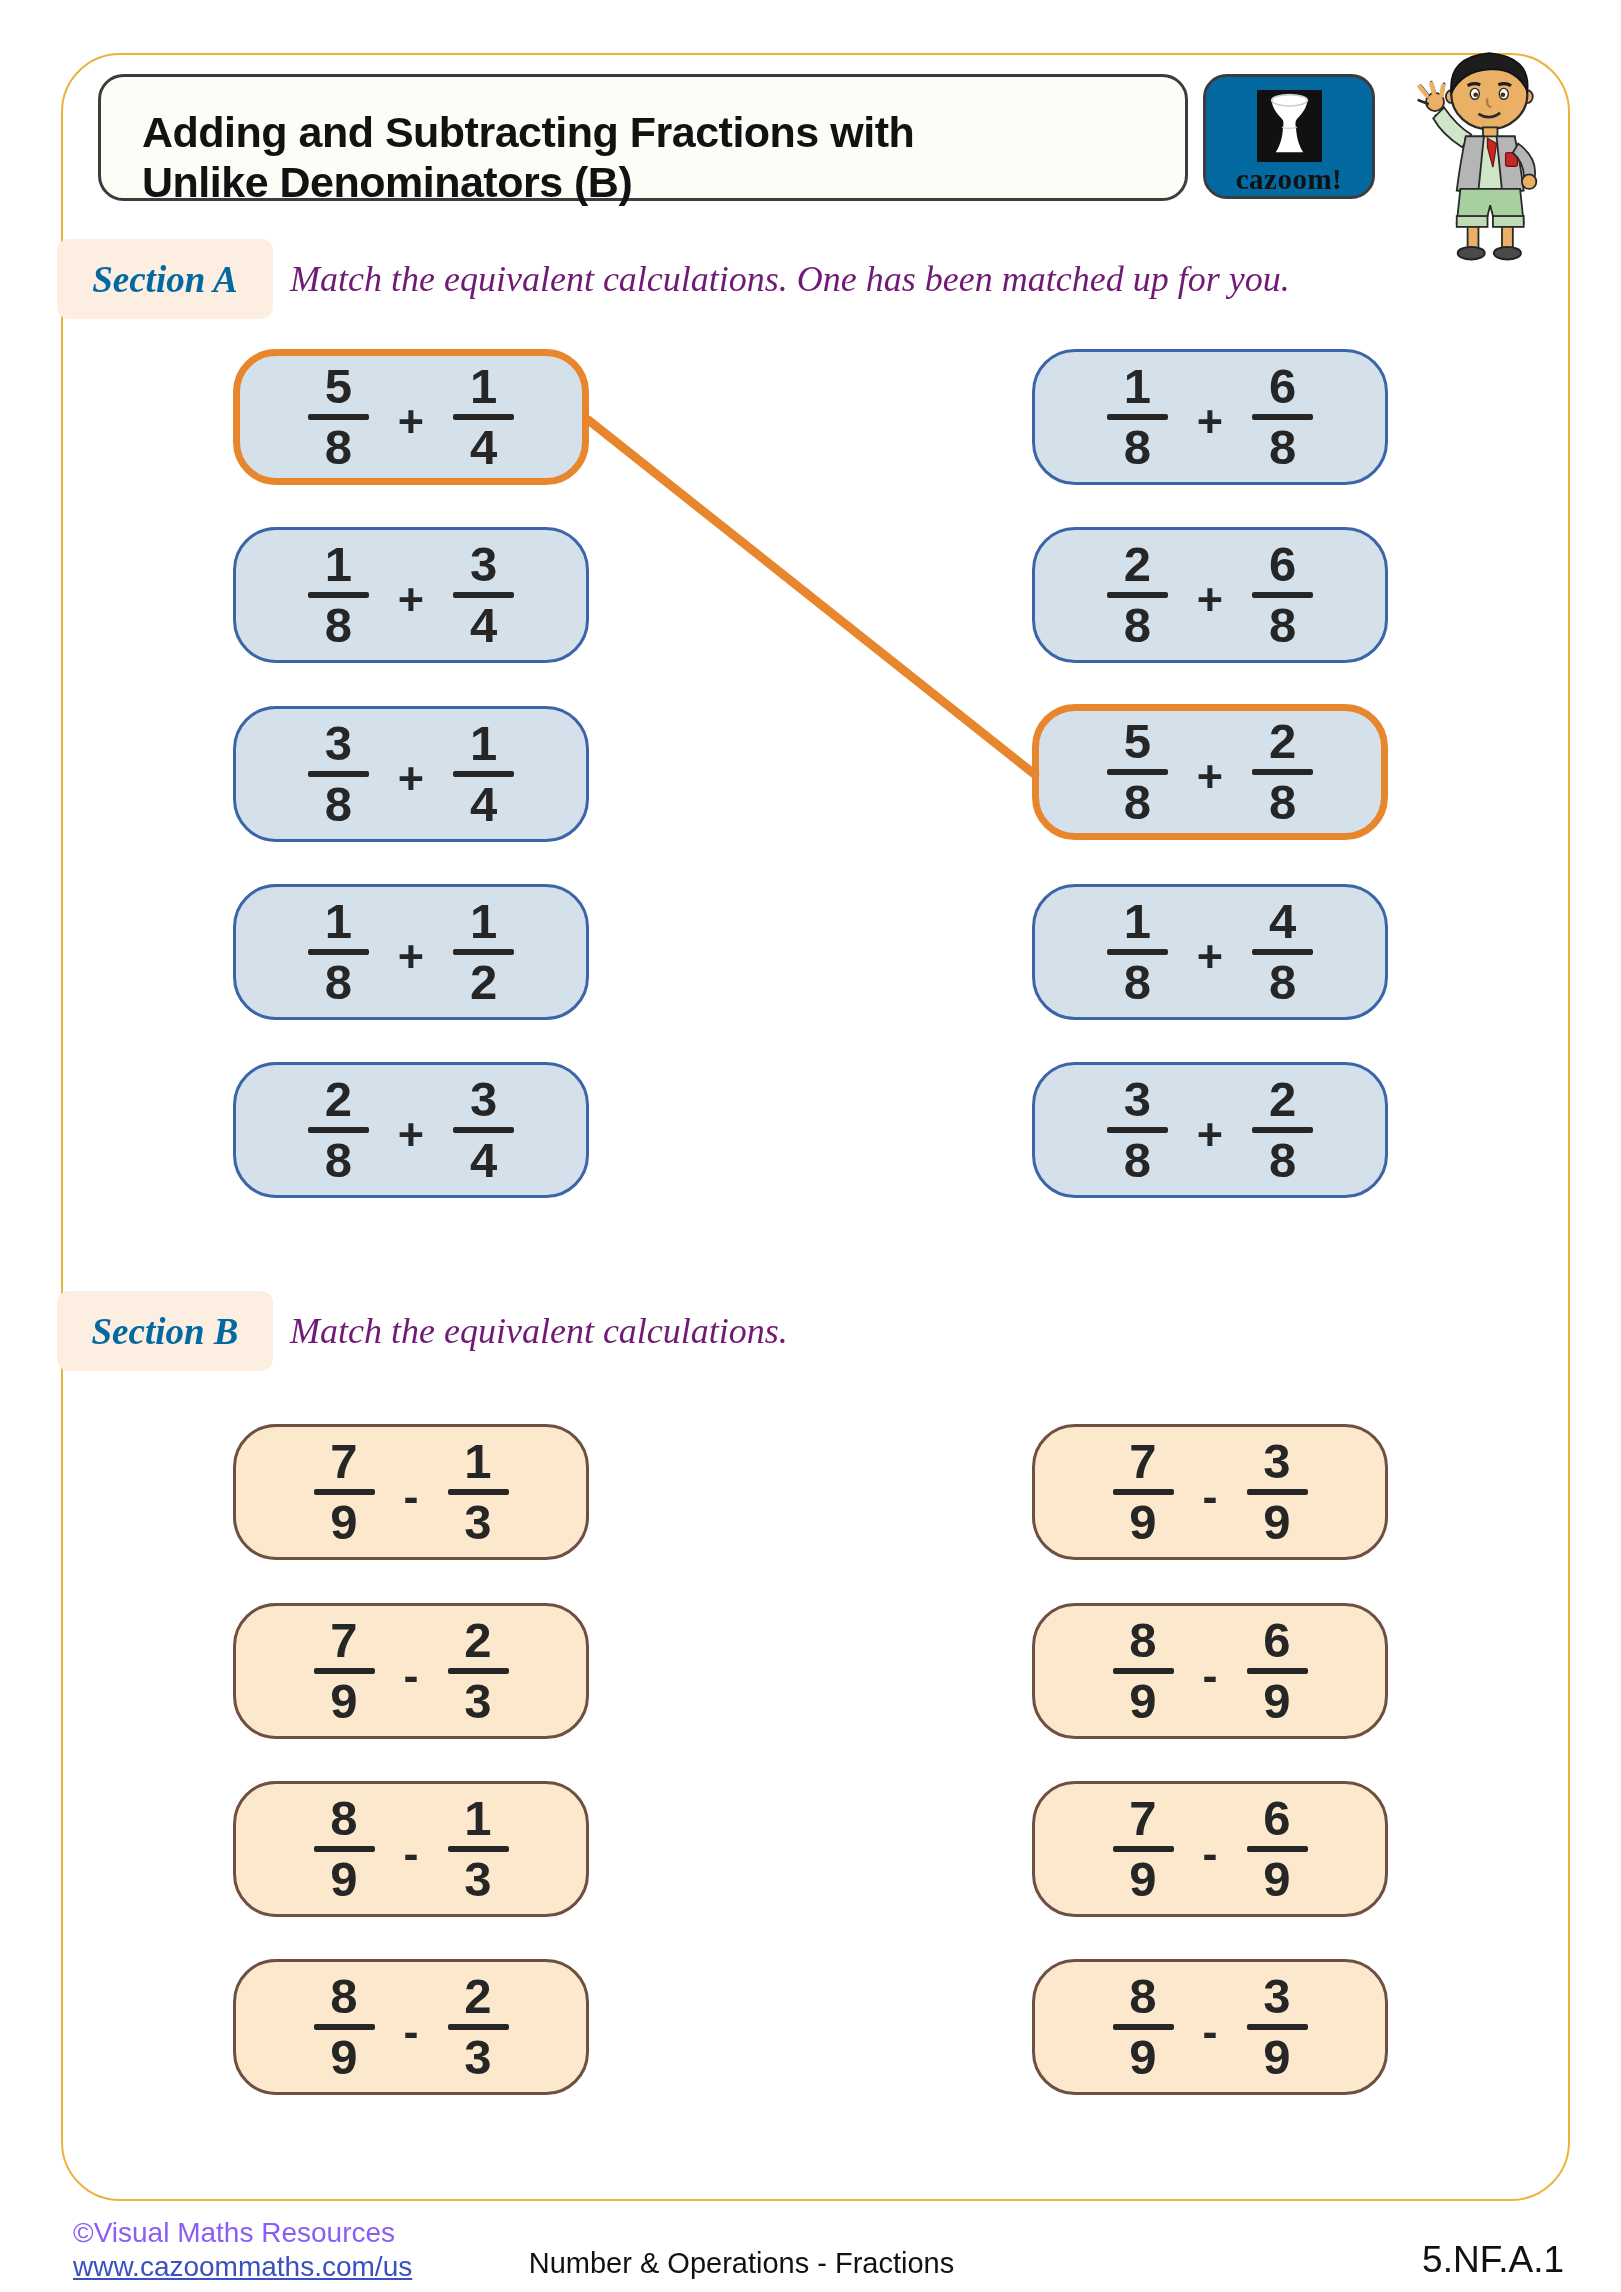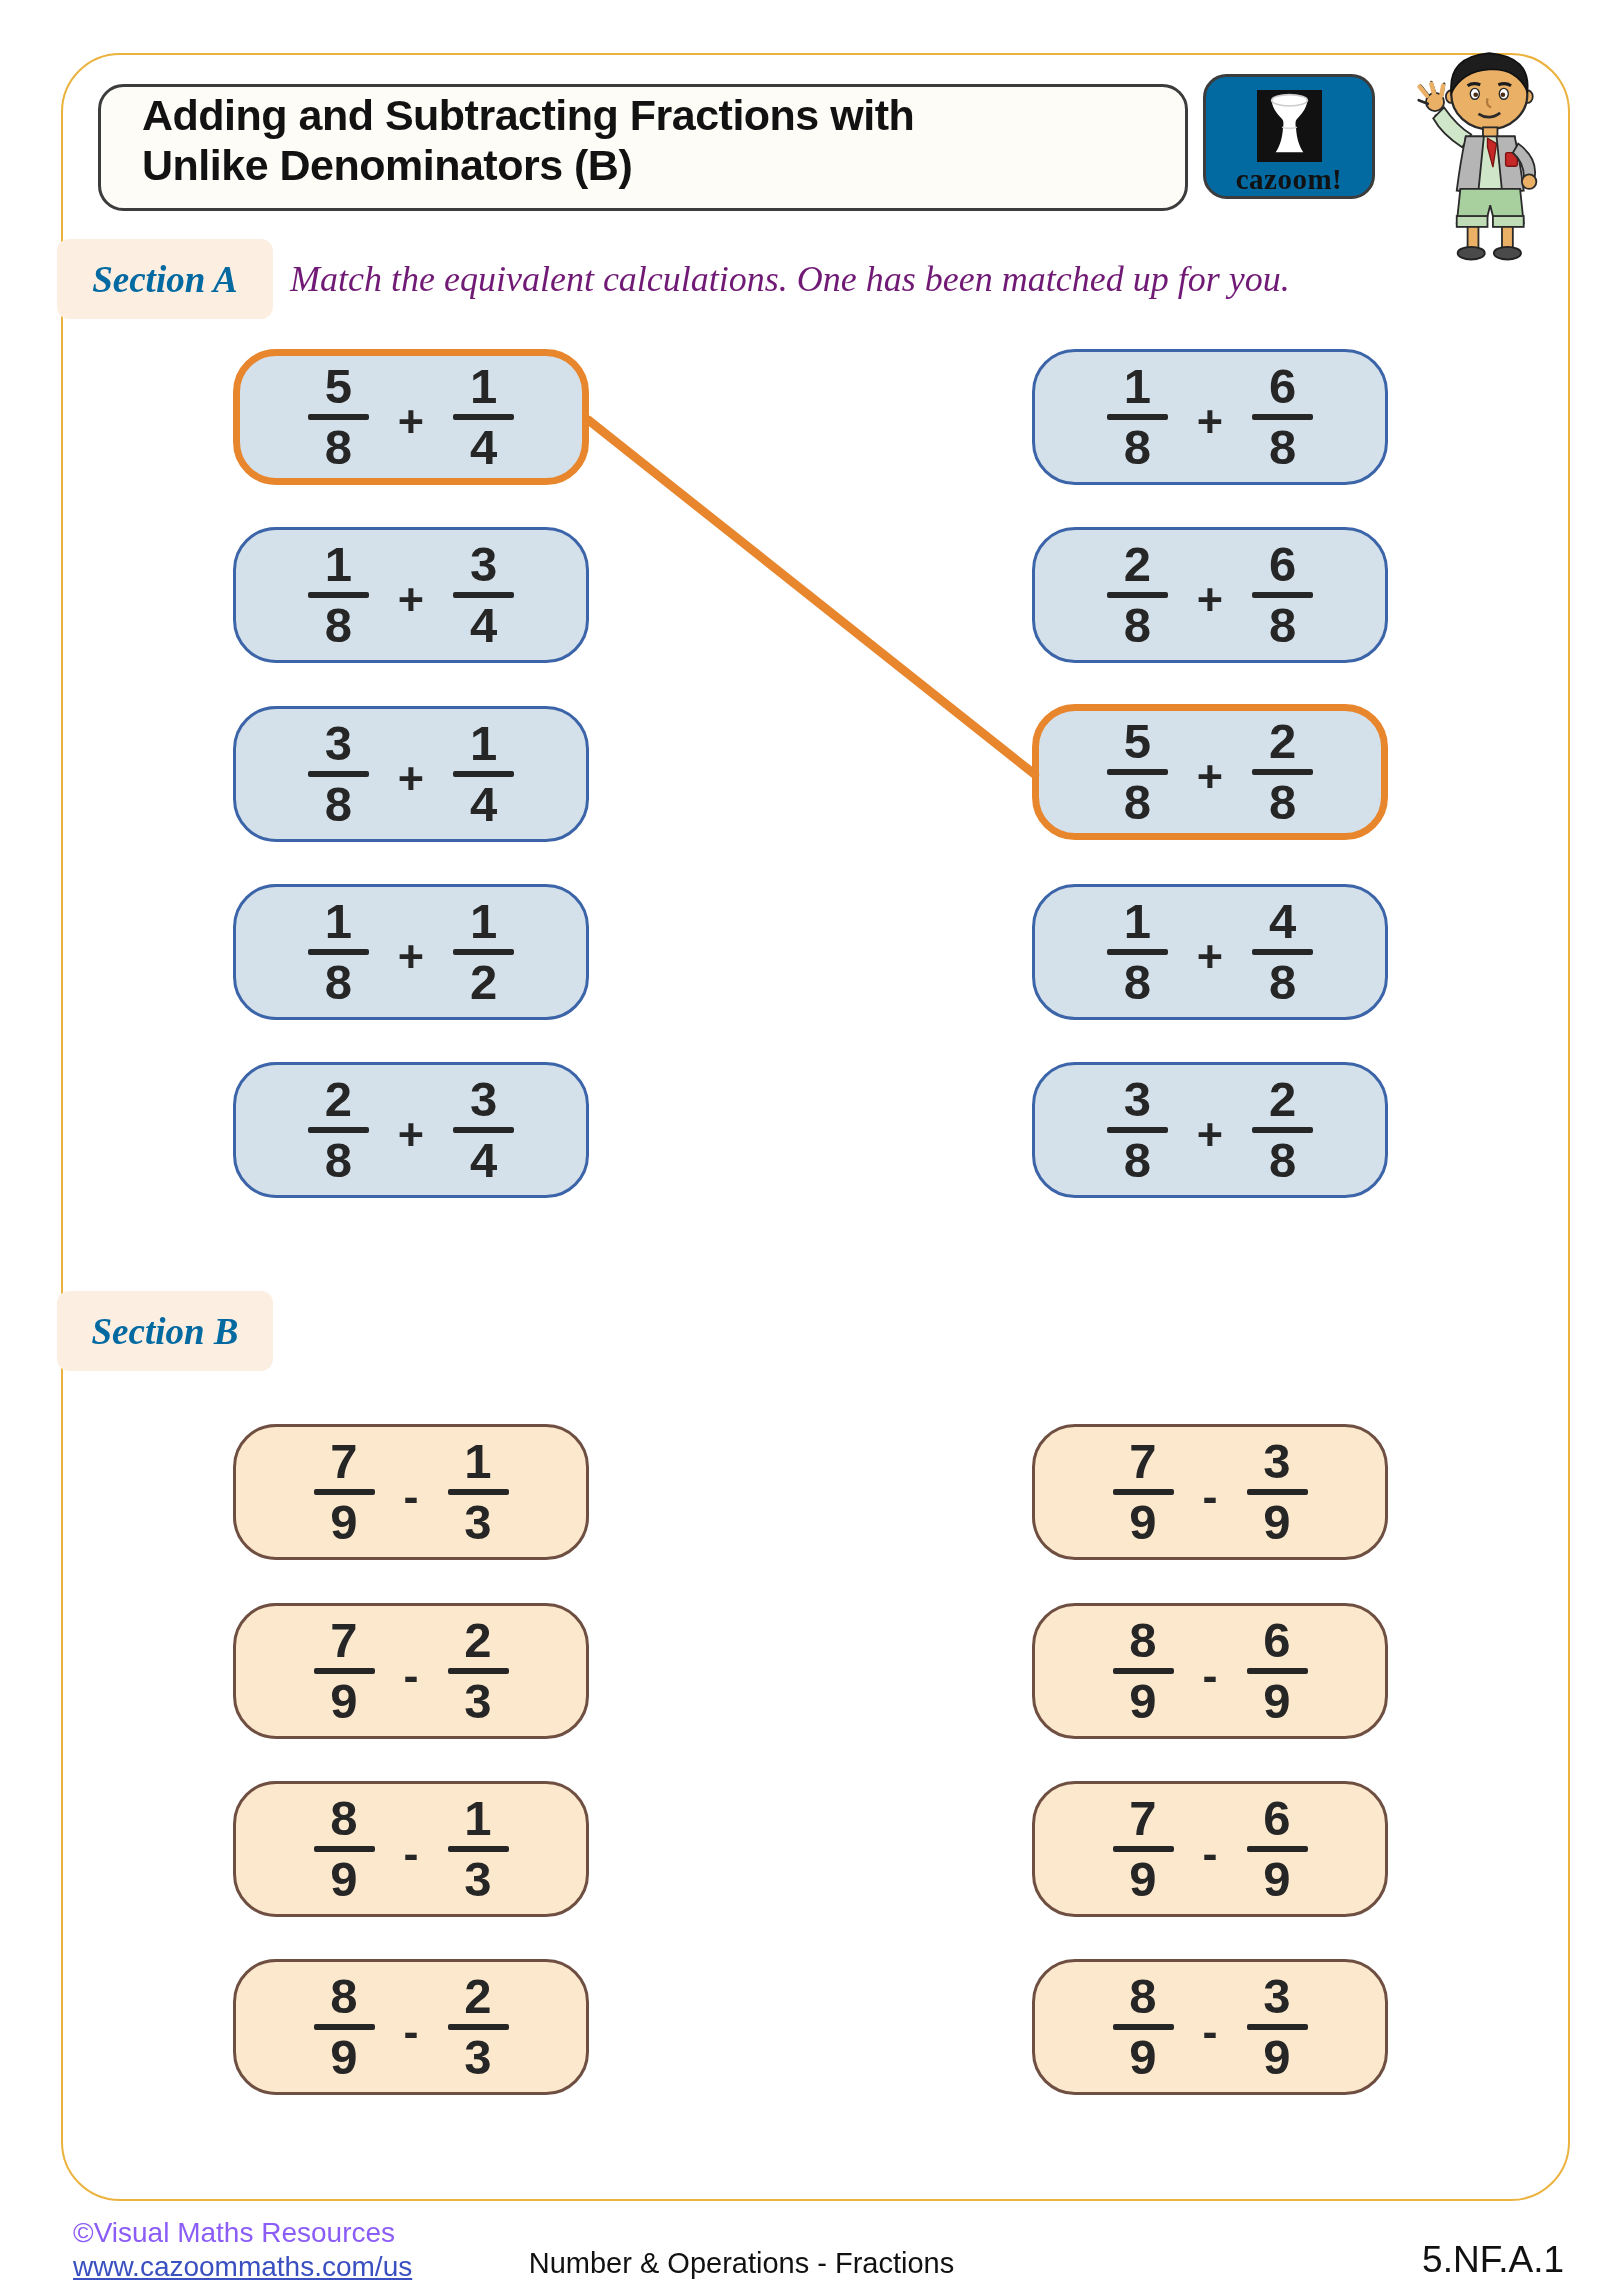--- a/index.html
+++ b/index.html
@@ -7,21 +7,21 @@
               font-family:"Liberation Sans", sans-serif; }
   .page { position:relative; width:1621px; height:2293px; background:#ffffff; }
 
   
   .frame { position:absolute; left:61px; top:53px; width:1509px; height:2148px;
            border:2.9px solid #ecb23e; border-radius:59px; background:#ffffff; }
 
   
   .title-box { position:absolute; left:98px; top:74px; width:1090px; height:127px;
                background:#fdfcf6; border:3.9px solid #3c3c3c; border-radius:25.5px;
-               padding:3px 0 0 41px;margin-top:10px; }
+               padding:30px 0 0 41px; }
   .title-box .tl { font-weight:bold; font-size:43px; line-height:50px; color:#121212;
                    letter-spacing:-0.5px; }
 
   
   .logo-box { position:absolute; left:1203px; top:74px; width:172px; height:125px;
               background:#0369a1; border:3.9px solid #3c3c3c; border-radius:23.5px;
               display:flex; flex-direction:column; align-items:center; padding-top:12.7px; }
   .logo-drum { width:65px; height:74px; background:#111; display:flex;
                align-items:center; justify-content:center; }
   .logo-text { font-family:"Liberation Serif", serif; font-weight:bold; font-size:29px;
@@ -271,20 +271,21 @@
       </span>
   </div>
 
   <svg class="match-svg" viewBox="0 0 1654 2339" width="1621" height="2293">
     <line x1="600" y1="428" x2="1056" y2="790" stroke="#e8862d" stroke-width="9" stroke-linecap="round"></line>
   </svg>
 
   <div class="sec-label" style="top:1291px;align-items:center;">
     <span>Section B</span>
   </div>
+  <div class="sec-instr" style="top:1291px;">Match the equivalent calculations.</div>
 
   <div class="card peach" style="left:233px;top:1424px;">
     <span class="frac">
         <span class="num">7</span>
         <span class="bar"></span>
         <span class="den">9</span>
       </span>
     <span class="op">-</span>
     <span class="frac">
         <span class="num">1</span>

